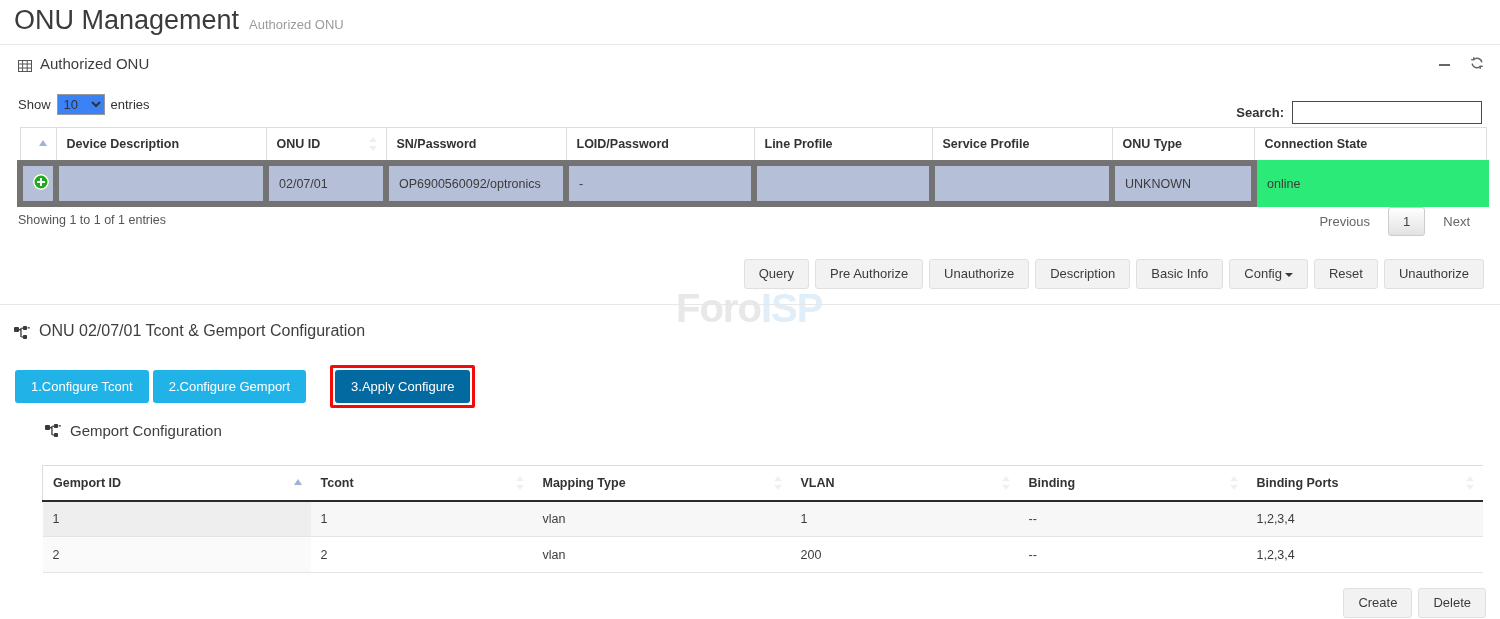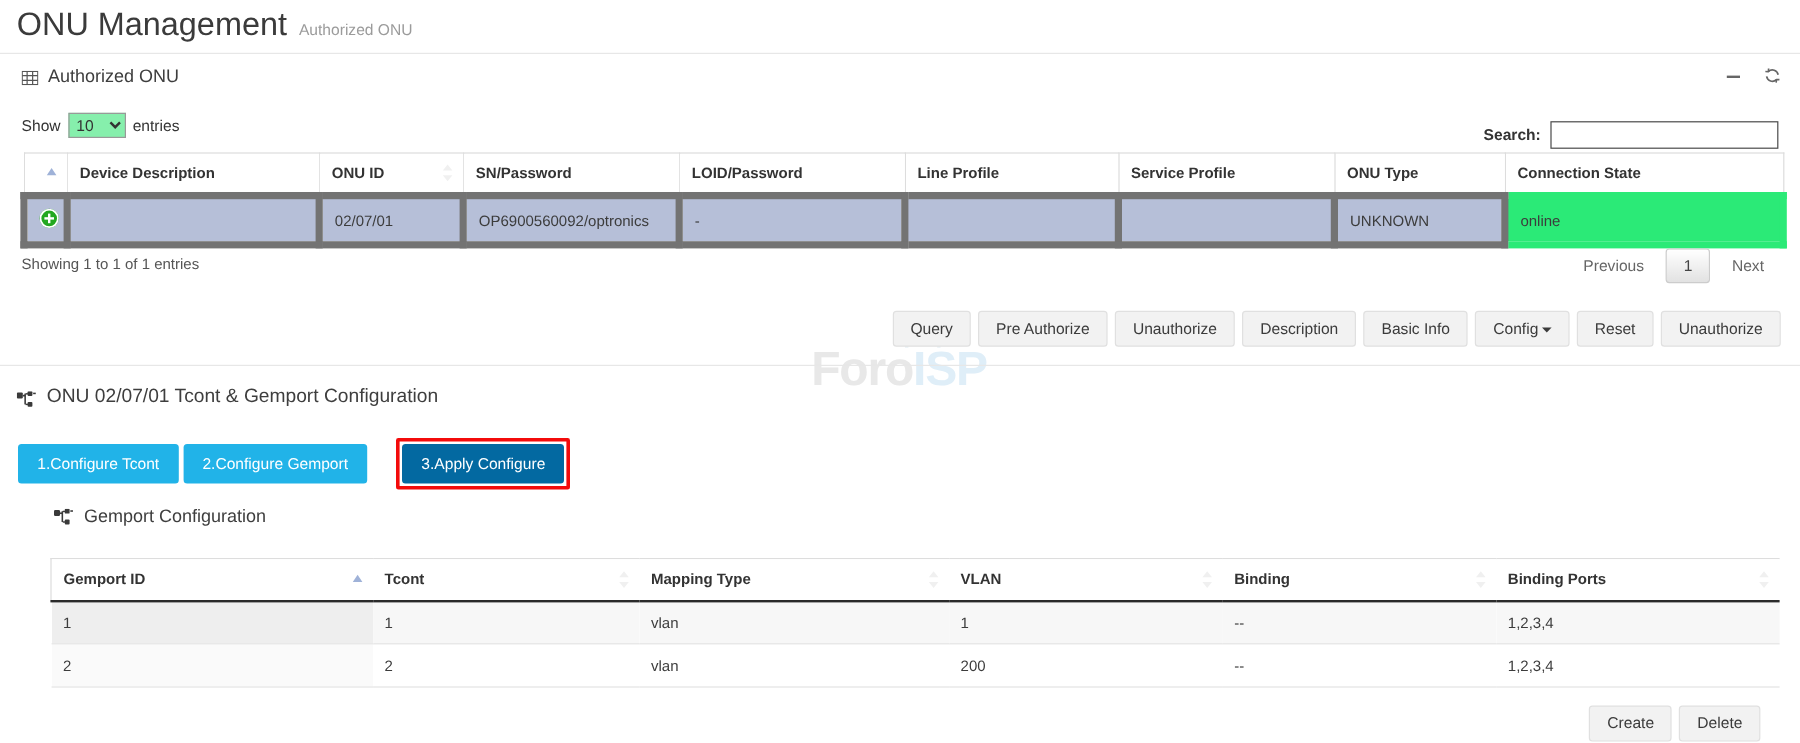--- a/index.html
+++ b/index.html
@@ -73,21 +73,21 @@
   
   .dt-length {
     position: absolute; left: 18px; top: 94px;
     font-size: 13px; color: #333;
     display: flex; align-items: center; gap: 6px;
     z-index: 2;
   }
   .dt-length select {
     font-family: "Liberation Sans", sans-serif;
     font-size: 13px; padding: 1px 2px;
-    border: 1px solid #999; background: #86efac; color: #333;
+    border: 1px solid #999; background: #3b82f6; color: #333;
     height: 21px;
   }
   .dt-filter {
     position: absolute; right: 18px; top: 101px;
     font-size: 13px; color: #333;
     display: flex; align-items: center; gap: 8px;
     z-index: 2;
   }
   .dt-filter label { font-weight: bold; }
   .dt-filter input {
@@ -252,21 +252,21 @@
     background: #ffffff;
     height: 36px;
   }
   table#gemport-table tbody tr.odd td { background: #f7f7f7; }
   table#gemport-table tbody tr.odd td.first-col { background: #eeeeee; }
   table#gemport-table tbody tr.even td.first-col { background: #fafafa; }
   table#gemport-table thead th { border-left: none; border-right: none; }
   table#gemport-table thead th.first-col { border-left: 1px solid #ddd; }
 
   .gem-actions {
-    position: absolute; right: 33px; top: 588px;
+    position: absolute; right: 14px; top: 588px;
     display: flex; gap: 6px; z-index: 2;
   }
 </style>
 </head>
 <body>
 
 <div id="root">
 
   <div class="watermark">
     <span class="wm-wifi"></span>

